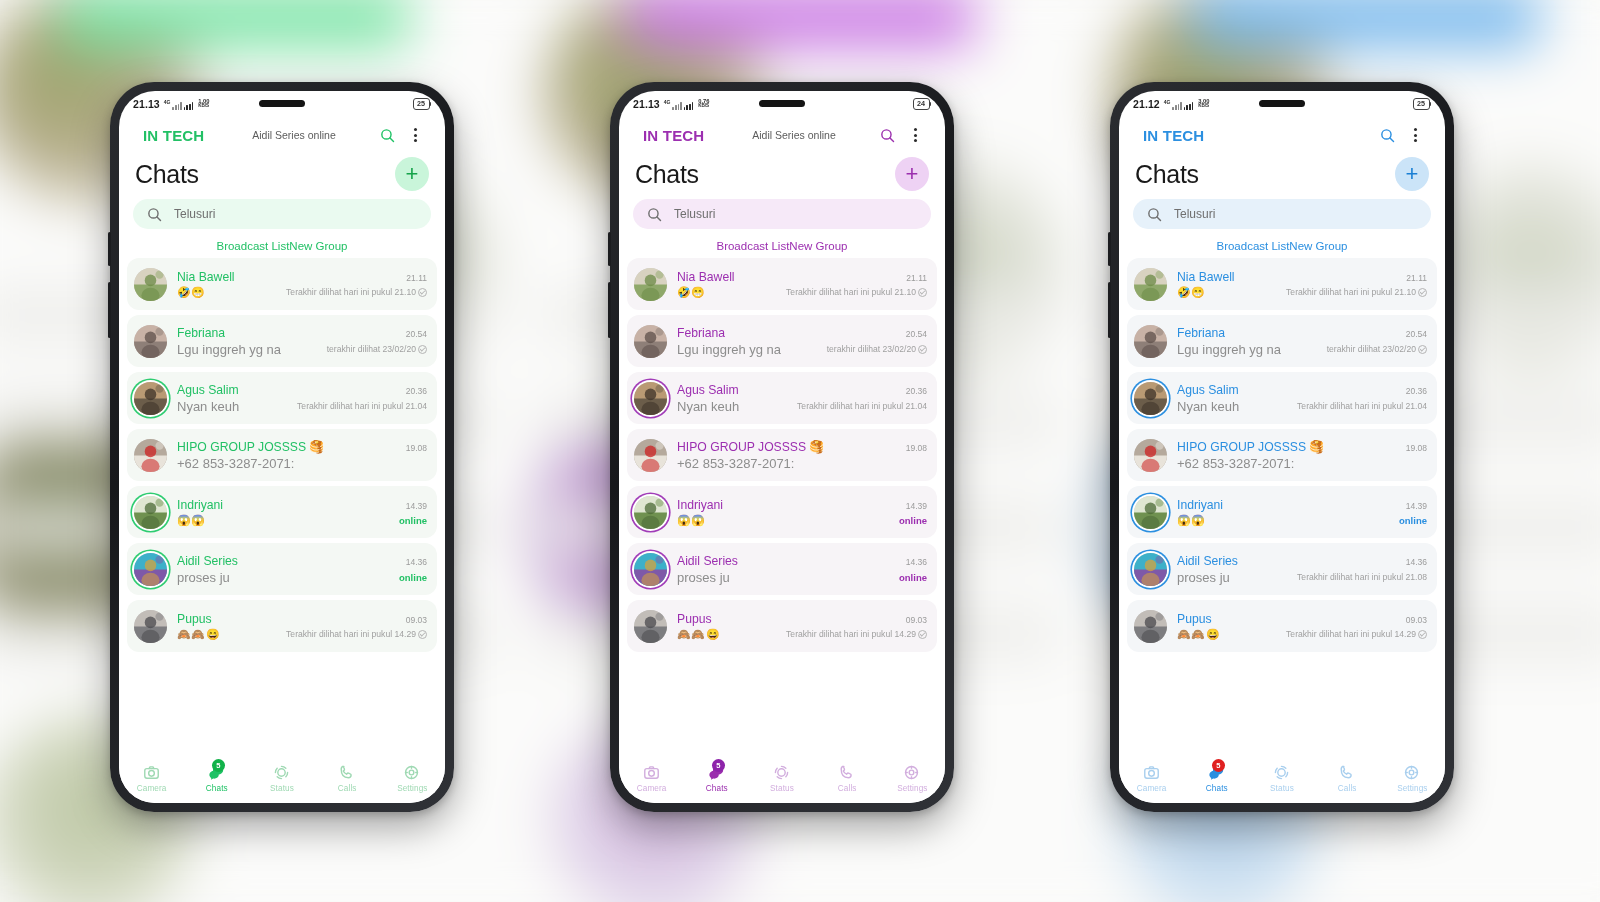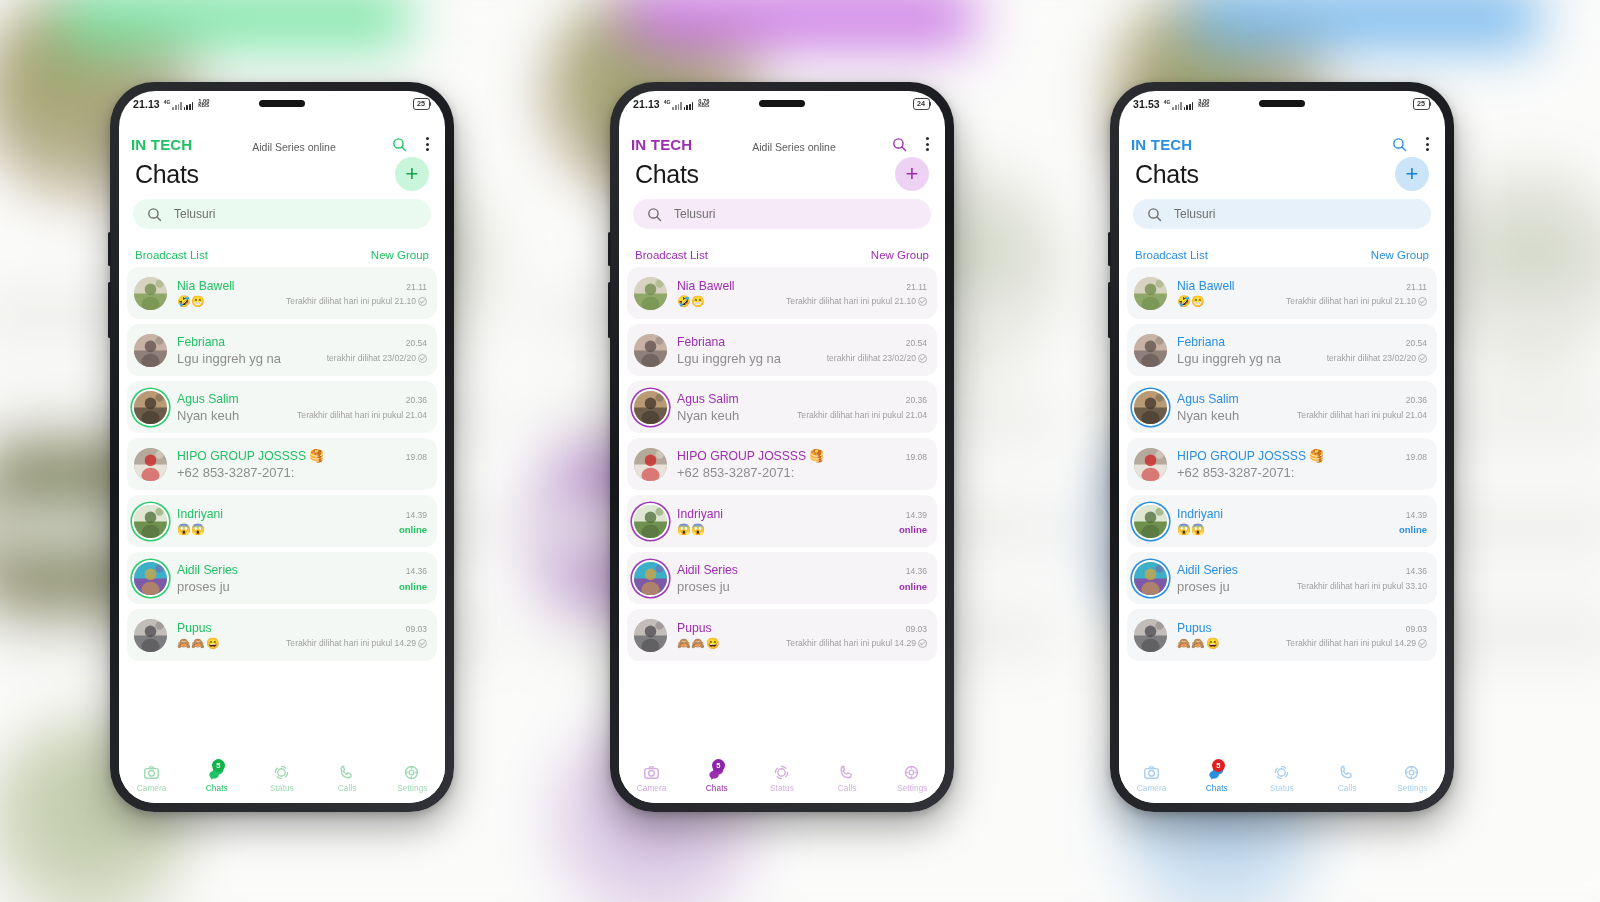--- a/index.html
+++ b/index.html
@@ -110,21 +110,21 @@
   .batt-box {
     border: 1px solid #444; border-radius: 3px;
     font-size: 7.2px; font-weight: 600; color:#333;
     padding: 0px 3px 0 3px; line-height: 10px; min-width: 17px; text-align:center;
   }
   .batt-tip { width: 1.5px; height: 4px; background: #444; border-radius: 0 1px 1px 0; }
 
   
   .appbar {
     height: 36px; flex: 0 0 36px;
-    display: flex; align-items: flex-end; padding: 0 12px;
+    display: flex; align-items: center; padding: 0 24px;
     position: relative;
   }
   .brand { font-size: 15px; font-weight: 600; letter-spacing: .2px; }
   .appbar-sub {
     position: absolute; left: 0; right: 0; text-align: center;
     font-size: 10.5px; color: #5c5c5c; pointer-events: none; margin-left: 24px;
   }
   .appbar-actions { margin-left: auto; display: flex; align-items: center; gap: 14px; z-index:2;}
   .ic { width: 17px; height: 17px; display:block; }
   .kebab { display: flex; flex-direction: column; gap: 2.5px; align-items:center; padding: 2px 4px;}
@@ -144,22 +144,22 @@
 
   
   .searchbar {
     margin: 0 14px; height: 30px; border-radius: 15px;
     display: flex; align-items: center; gap: 11px; padding: 0 13px;
   }
   .search-ph { font-size: 12px; color: #6f6f6f; }
 
   
   .quicklinks {
-    display: flex; justify-content: space-between;
-    padding: 20px 16px 6px 16px;
+    display: flex; justify-content: center;
+    padding: 11px 16px 6px 16px;
     font-size: 11.5px;
   }
 
   
   .chatlist { flex: 1 1 auto; overflow: hidden; padding: 0 8px; }
   .chat-row {
     display: flex; align-items: center; gap: 10px;
     height: 52px; margin-bottom: 5px; border-radius: 12px;
     padding: 0 10px 0 7px;
   }
@@ -849,21 +849,21 @@
       </div>
           </div>
     </div>
   </div>
   <div class="phone p3">
     <div class="side-btn a"></div>
     <div class="side-btn b"></div>
     <div class="screen">
 
   <div class="statusbar">
-    <span class="sb-time">31.53</span>
+    <span class="sb-time">21.12</span>
     <span class="sb-icons">
       <span class="tag4g">4G</span>
       <span class="sig faint">
                 <i></i>
                 <i></i>
                 <i></i>
                 <i></i>
               </span>
       <span class="sig">
                 <i></i>
@@ -1051,21 +1051,21 @@
    </svg>
     </div>
     <div class="chat-main">
       <div class="chat-top">
         <span class="chat-name" style="color:#2b8fe0">Aidil Series</span>
         <span class="chat-time">14.36</span>
       </div>
       <div class="chat-bot">
         <span class="chat-msg ">proses ju</span>
         <span class="chat-status ">
-         <span>Terakhir dilihat hari ini pukul 33.10</span>
+         <span>Terakhir dilihat hari ini pukul 21.08</span>
 
        </span>
       </div>
     </div>
   </div>
   <div class="chat-row" style="background:#f4f6f8">
     <div class="avatar ">
       <svg class="av-img" viewBox="0 0 40 40" preserveAspectRatio="xMidYMid slice">
      <rect width="40" height="40" fill="#c2bdb8"></rect>
      <rect y="20" width="40" height="20" fill="#7d7d80"></rect>

